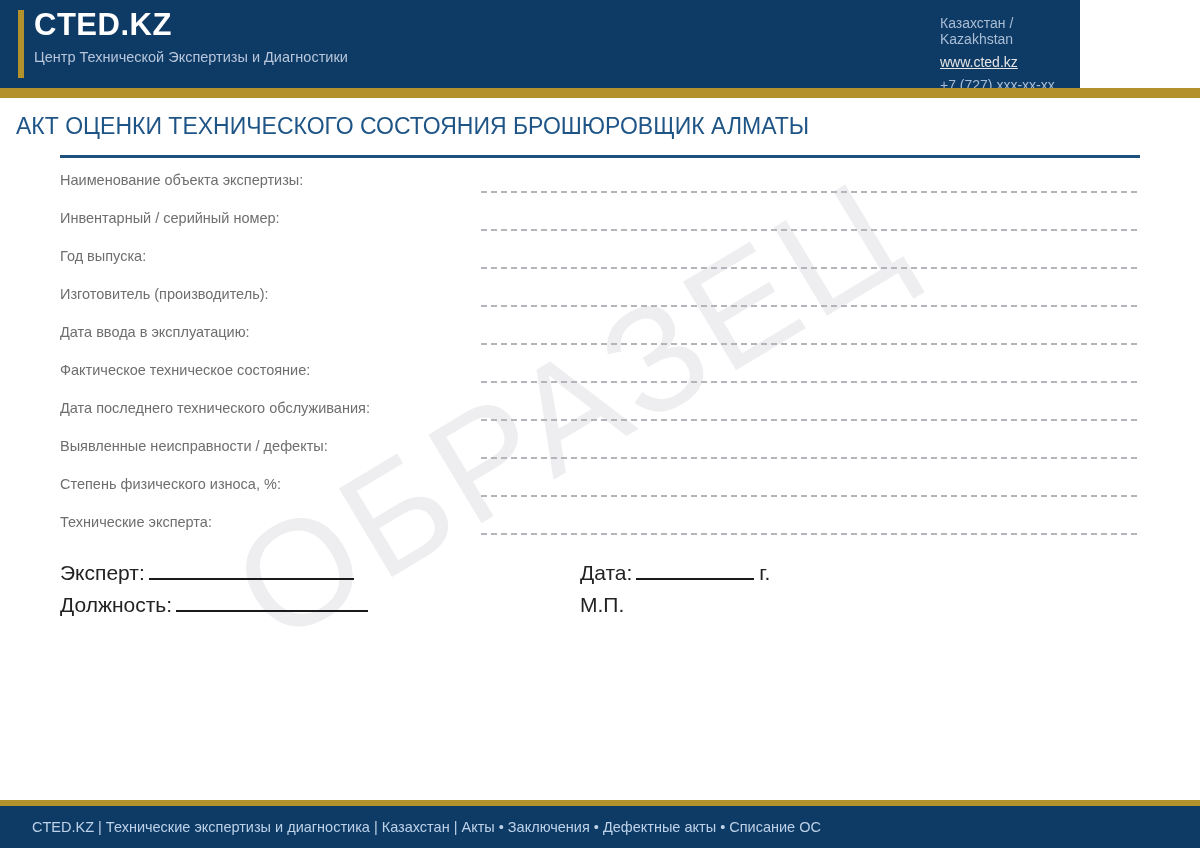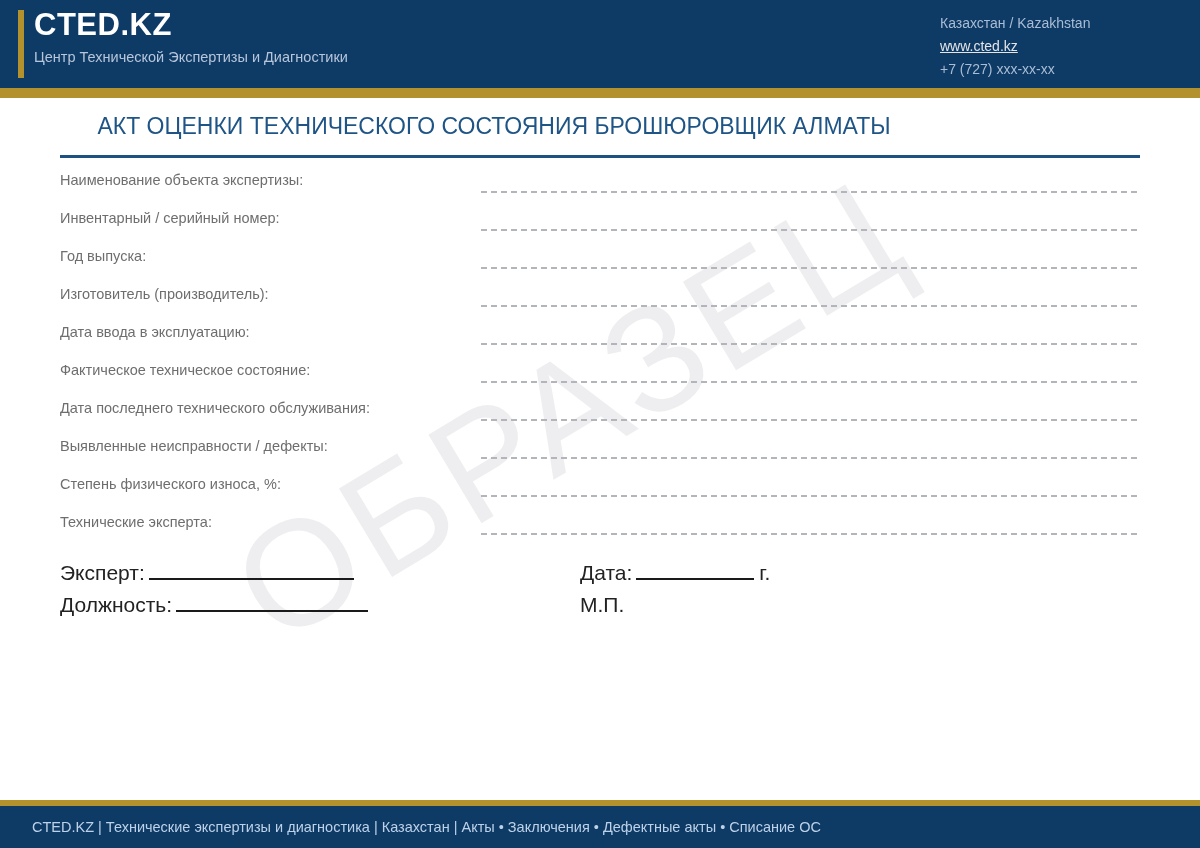--- a/index.html
+++ b/index.html
@@ -7,21 +7,21 @@
   body {
     font-family: "Liberation Sans", sans-serif;
     background: #ffffff;
     position: relative;
     overflow: hidden;
   }
   .page { position: absolute; inset: 0; width: 1200px; height: 848px; background: #fff; }
 
   
   .header {
-    position: absolute; left: 0; top: 0; width: 1200px; height: 88px;
+    position: absolute; left: 0; top: 0; width: 1080px; height: 88px;
     background: #0e3a66;
   }
   .header-accent {
     position: absolute; left: 18px; top: 10px; width: 6px; height: 68px;
     background: #b3912d;
   }
   .brand {
     position: absolute; left: 34px; top: 7px;
     color: #ffffff; font-size: 31px; font-weight: bold; letter-spacing: 0.5px;
   }
@@ -44,22 +44,23 @@
     position: absolute; left: 570px; top: 410px;
     transform: translate(-50%, -50%) rotate(-31deg);
     font-size: 150px; font-weight: 400; letter-spacing: 6px;
     color: rgba(140, 140, 152, 0.15);
     white-space: nowrap; z-index: 0; user-select: none;
   }
 
   
   .doc-title {
     position: absolute; left: 0; top: 113px; width: 988px;
-    text-align: center; color: #1f5586; font-size: 23px; font-weight: 400;
+    color: #1f5586; font-size: 23px; font-weight: 400;
     z-index: 1;
+    padding-left: 16px;
   }
   .title-underline {
     position: absolute; left: 60px; top: 155px; width: 1080px; height: 3px;
     background: #1d5180; z-index: 1;
   }
 
   
   .fields { position: absolute; left: 0; top: 168px; width: 1200px; z-index: 1; }
   .field-row { position: relative; width: 1200px; height: 38px; }
   .field-label {

